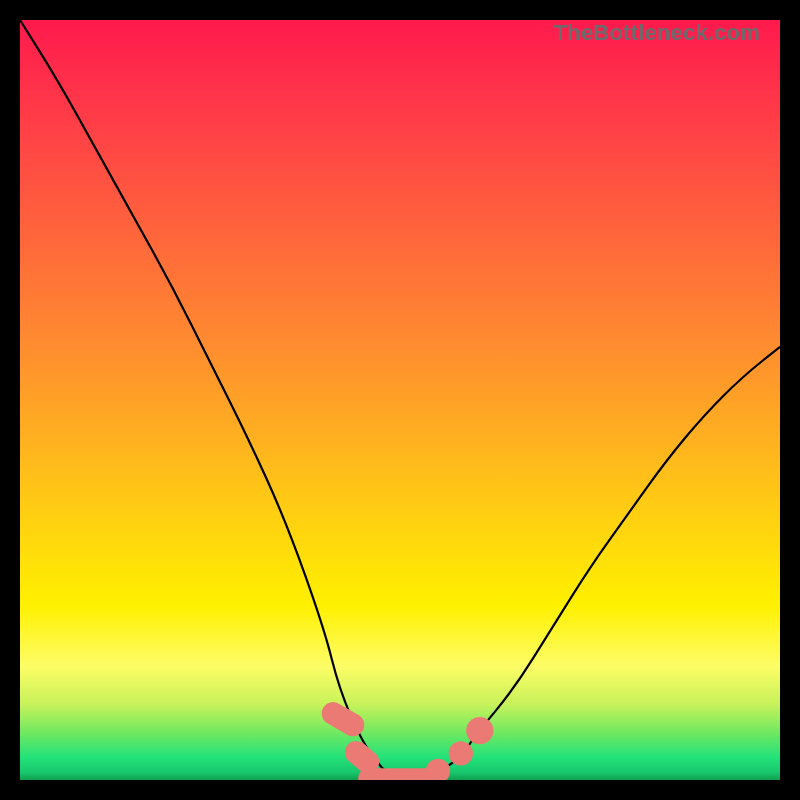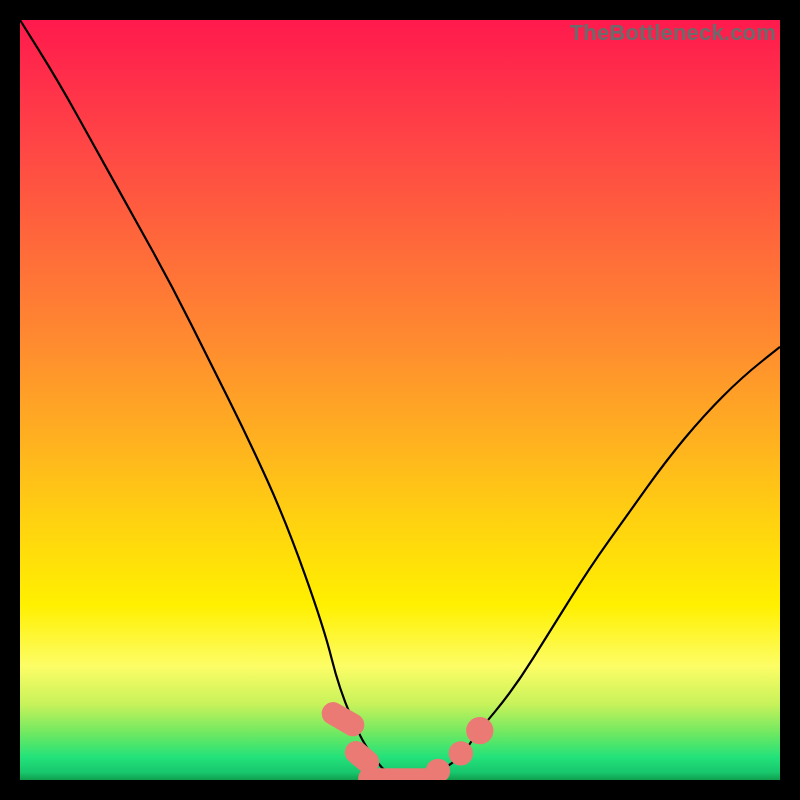--- a/index.html
+++ b/index.html
@@ -40,21 +40,21 @@
       #c8f25a 90%,
       #6be862 94%,
       #23e27a 97%,
       #18c76d 99%,
       #109e4e 100%
     );
   }
   .watermark {
     position: absolute;
     top: 0;
-    right: 4px;
+    right: 20px;
     color: #6b6b6b;
     font-size: 22px;
     font-weight: 600;
     letter-spacing: 0.2px;
     user-select: none;
   }
   svg.curve {
     position: absolute;
     left: 0;
     top: 0;

